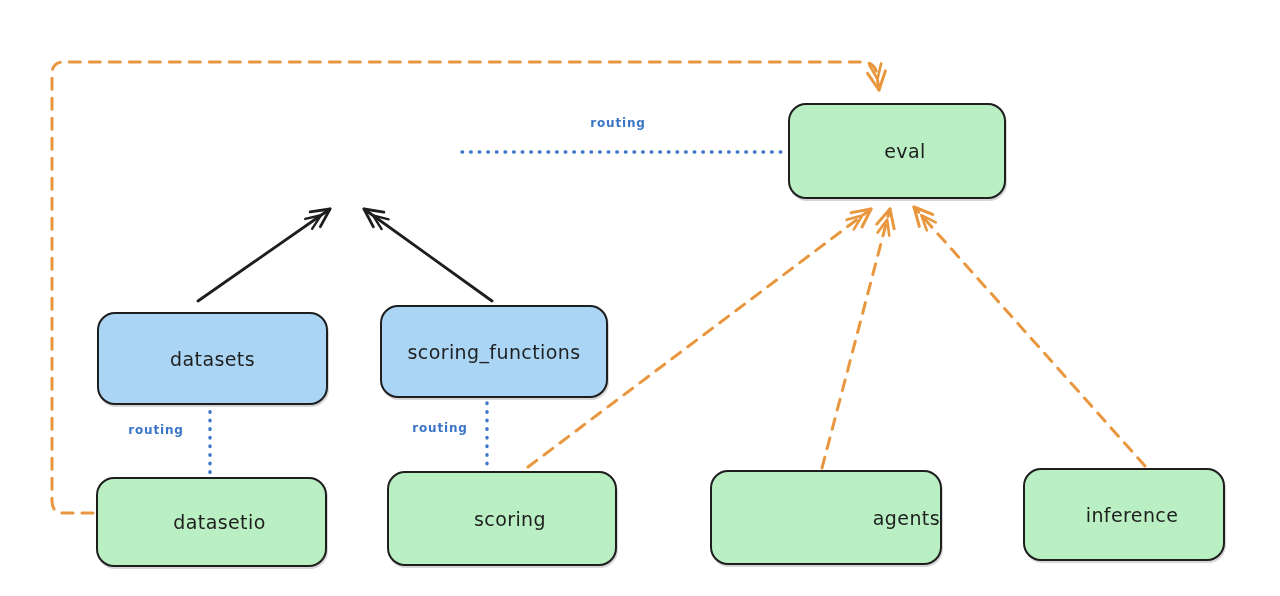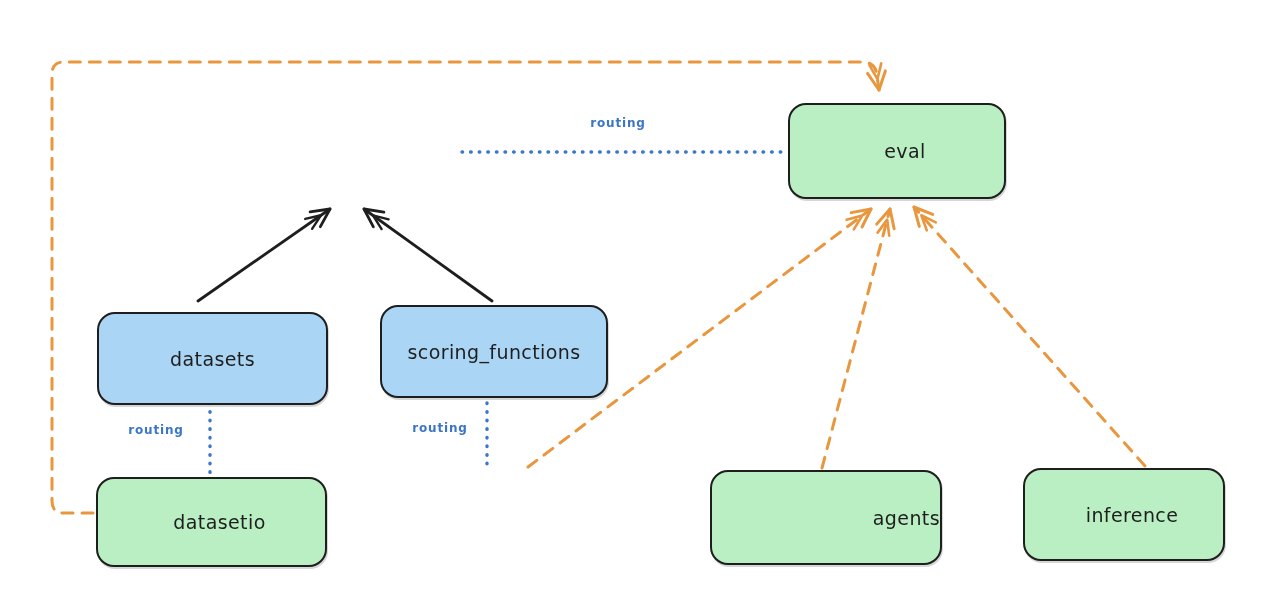--- a/index.html
+++ b/index.html
@@ -73,20 +73,23 @@
   </div>
 
   <div class="node blue" style="left:380px;top:305px;width:228px;height:93px;justify-content:center;">
     <span>scoring_functions</span>
   </div>
 
   <div class="node green" style="left:96px;top:477px;width:231px;height:90px;">
     <span>datasetio</span>
   </div>
 
+  <div class="node green" style="left:387px;top:471px;width:230px;height:95px;">
+    <span>scoring</span>
+  </div>
 
   <div class="node green" style="left:710px;top:470px;width:232px;height:95px;justify-content:flex-end;">
     <span>agents</span>
   </div>
 
   <div class="node green" style="left:1023px;top:468px;width:202px;height:93px;">
     <span>inference</span>
   </div>
 
   <span class="edge-label" style="left:618px;top:116px;">routing</span>

